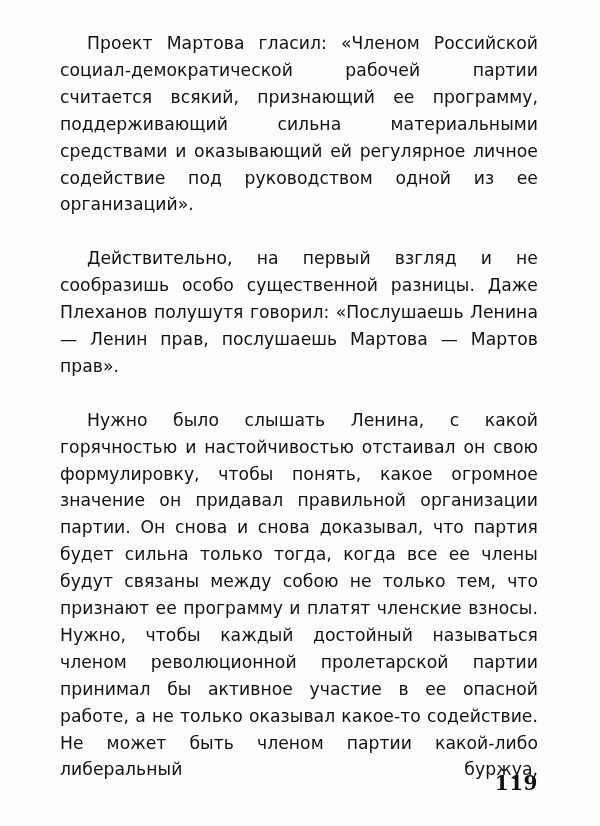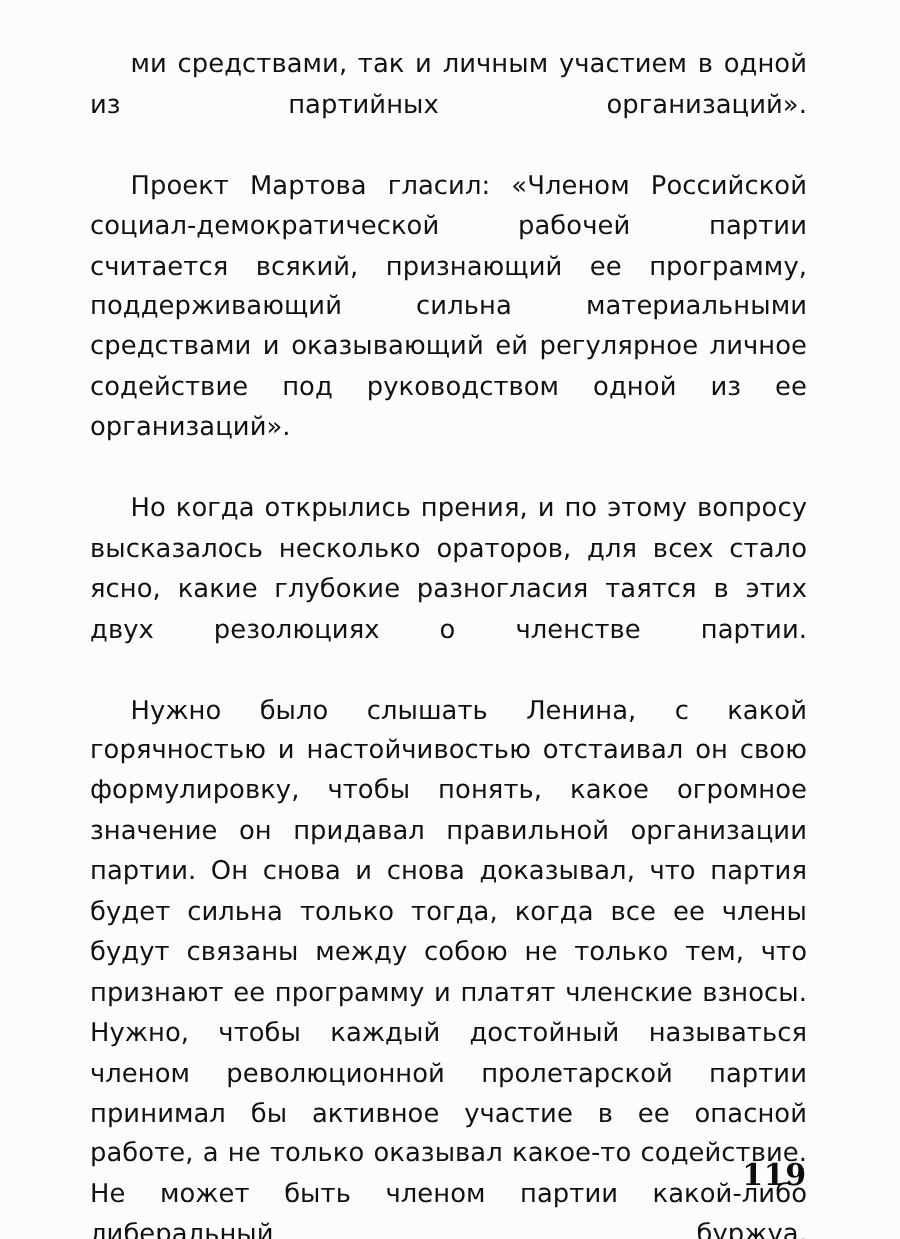--- a/index.html
+++ b/index.html
@@ -60,21 +60,20 @@
     letter-spacing: 0.5px;
     color: #0d0d0d;
   }
 </style>
 </head>
 <body>
 
 <div class="page">
 
   <div class="text-block">
-    <p class="para">ми средствами, так и личным участием в одной из партийных организаций».</p>
     <p class="para">Проект Мартова гласил: «Членом Российской социал-демократической рабочей партии считается всякий, признающий ее программу, поддерживающий сильна материальными средствами и оказывающий ей регулярное личное содействие под руководством одной из ее организаций».</p>
-    <p class="para">Но когда открылись прения, и по этому вопросу высказалось несколько ораторов, для всех стало ясно, какие глубокие разногласия таятся в этих двух резолюциях о членстве партии.</p>
+    <p class="para">Действительно, на первый взгляд и не сообразишь особо существенной разницы. Даже Плеханов полушутя говорил: «Послушаешь Ленина — Ленин прав, послушаешь Мартова — Мартов прав».</p>
     <p class="para">Нужно было слышать Ленина, с какой горячностью и настойчивостью отстаивал он свою формулировку, чтобы понять, какое огромное значение он придавал правильной организации партии. Он снова и снова доказывал, что партия будет сильна только тогда, когда все ее члены будут связаны между собою не только тем, что признают ее программу и платят членские взносы. Нужно, чтобы каждый достойный называться членом революционной пролетарской партии принимал бы активное участие в ее опасной работе, а не только оказывал какое-то содействие. Не может быть членом партии какой-либо либеральный буржуа,</p>
   </div>
 
   <div class="page-number">119</div>
 
 </div>
 
 </body></html>

